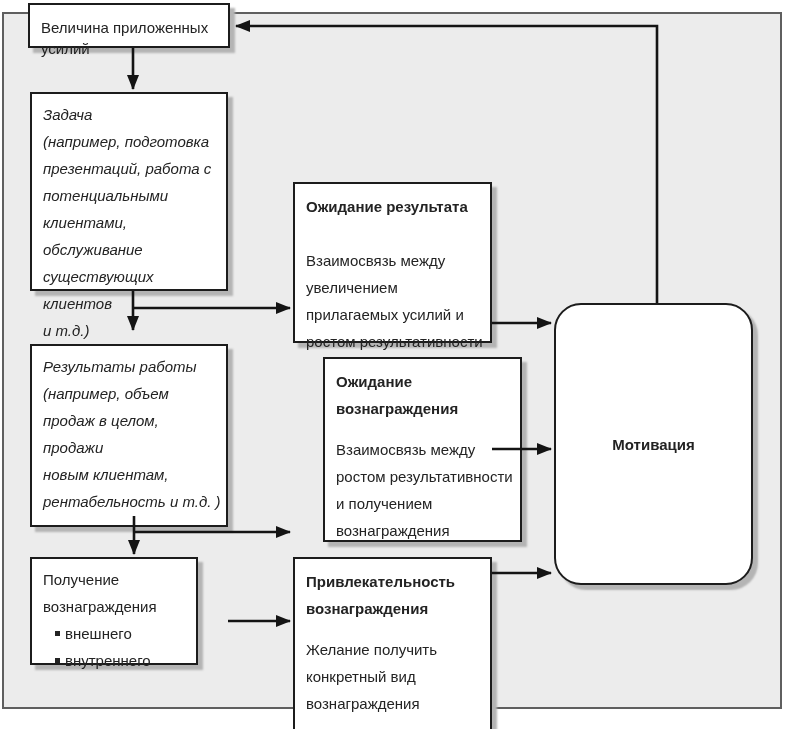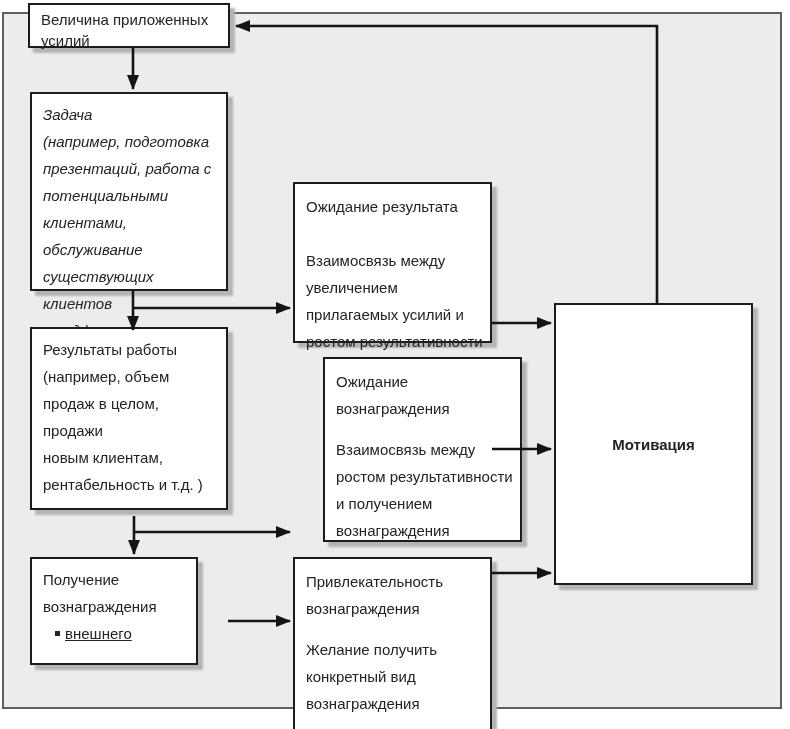--- a/index.html
+++ b/index.html
@@ -31,40 +31,41 @@
   }
   .box {
     position: absolute;
     background: var(--box-background);
     border: 2px solid var(--box-border);
     box-shadow: 5px 5px 2px var(--box-shadow);
     font-size: 15px;
     line-height: 27px;
   }
   .txt { white-space: pre-line; padding: 7px 4px 0 11px; }
-  .lh21 { line-height: 21px; padding-top: 4px; }
-  .box-title { font-weight: normal; white-space: pre-line; padding: 9px 8px 0 11px; }
+  .lh21 { line-height: 21px; padding-top: 12px; }
+  .box-title { font-weight: bold; white-space: pre-line; padding: 9px 8px 0 11px; }
   .box-body { white-space: pre-line; padding: 0 4px 0 11px; }
   .gap-lg { margin-bottom: 27px; }
   .gap-sm { margin-bottom: 14px; }
   #b-effort      { left: 28px;  top: 3px;   width: 202px; height: 45px; }
   #b-task        { left: 30px;  top: 92px;  width: 198px; height: 199px; font-style: italic; }
-  #b-results     { left: 30px;  top: 327px; width: 198px; height: 183px; }
+  #b-results     { left: 30px;  top: 344px; width: 198px; height: 183px; font-style: italic; }
   #b-receipt     { left: 30px;  top: 557px; width: 168px; height: 108px; }
   #b-exp-result  { left: 293px; top: 182px; width: 199px; height: 161px; }
   #b-exp-reward  { left: 293px; top: 357px; width: 199px; height: 185px; margin-left: 30px; }
   #b-attract     { left: 293px; top: 557px; width: 199px; height: 189px; }
   #b-motivation  {
     left: 554px; top: 303px; width: 199px; height: 282px;
     display: flex; align-items: center; justify-content: center;
     font-weight: bold;
+    border-radius: 27px;
   }
   .bullet-row {
     display: flex; align-items: center;
-    padding-left: 23px; line-height: 27px; text-decoration: underline;
+    padding-left: 23px; line-height: 27px;
   }
   .sq {
     display: inline-block; width: 5px; height: 5px;
     background: var(--text); margin-right: 5px; flex: 0 0 auto;
   }
   svg.arrows {
     position: absolute; left: 0; top: 0;
     width: 790px; height: 729px;
     pointer-events: none;
   }
@@ -99,20 +100,24 @@
 новым клиентам,
 рентабельность и т.д. )</div>
   </div>
 
   <div class="box" id="b-receipt">
     <div class="txt">Получение
 вознаграждения</div>
     <div class="bullet-row">
       <span class="sq"></span>
       <span>внешнего</span>
+    </div>
+    <div class="bullet-row">
+      <span class="sq"></span>
+      <span>внутреннего</span>
     </div>
   </div>
 
   <div class="box" id="b-exp-result">
     <div class="box-title gap-lg">Ожидание результата</div>
     <div class="box-body">Взаимосвязь между
 увеличением
 прилагаемых усилий и
 ростом результативности</div>
   </div>

